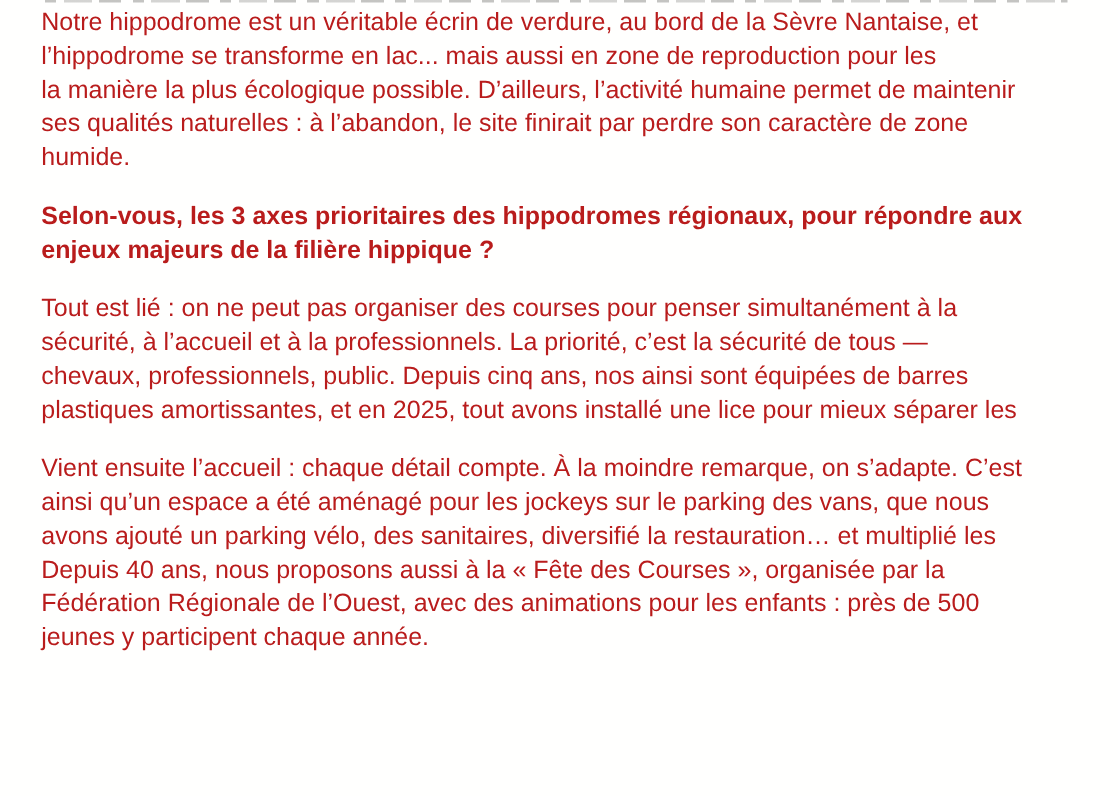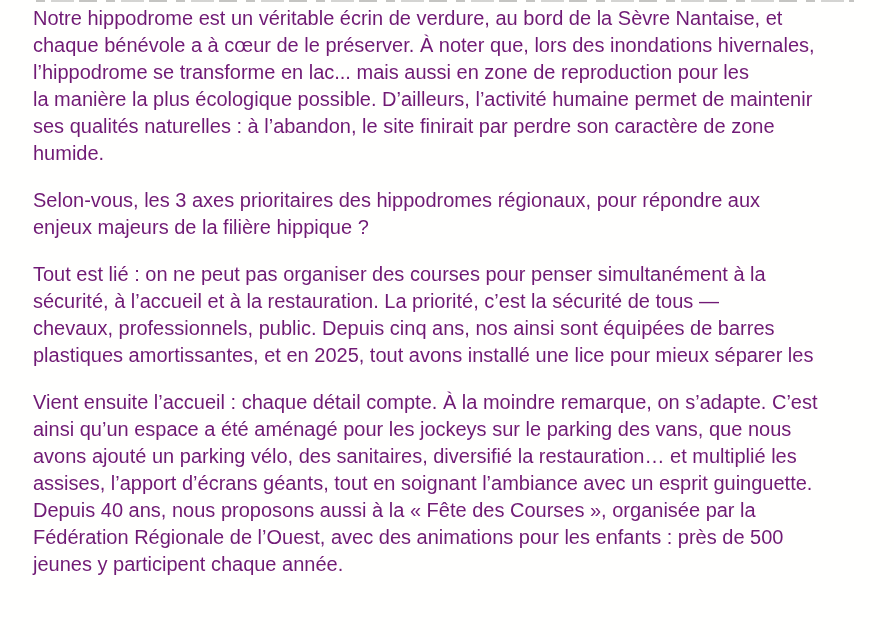--- a/index.html
+++ b/index.html
@@ -12,21 +12,21 @@
     overflow: hidden;
     background: #fffffe;
     font-family: "Liberation Sans", sans-serif;
   }
   .page {
     position: relative;
     box-sizing: border-box;
     width: 894px;
     height: 637px;
     padding: 5px 30px 0 33px;
-    color: #701a75;
+    color: #b91c1c;
     font-size: 20px;
     line-height: 27px;
   }
   
   .clip-strip {
     position: absolute;
     top: 0;
     left: 36px;
     right: 40px;
     height: 2px;
@@ -36,58 +36,56 @@
       rgba(60,60,55,0.22) 15px 38px, rgba(0,0,0,0) 38px 43px,
       rgba(60,60,55,0.30) 43px 61px, rgba(0,0,0,0) 61px 70px
     );
   }
   .para {
     margin: 0 0 20px 0;
     font-weight: normal;
   }
   .heading {
     margin: 4px 0 20px 0;
-    font-weight: normal;
+    font-weight: bold;
   }
   .line {
     display: block;
     white-space: nowrap;
   }
 </style>
 </head>
 <body>
 
 <main class="page">
 
   <div class="clip-strip"></div>
 
   <p class="para">
     <span class="line">Notre hippodrome est un véritable écrin de verdure, au bord de la Sèvre Nantaise, et</span>
-    <span class="line">chaque bénévole a à cœur de le préserver. À noter que, lors des inondations hivernales,</span>
     <span class="line">l’hippodrome se transforme en lac... mais aussi en zone de reproduction pour les</span>
     <span class="line">la manière la plus écologique possible. D’ailleurs, l’activité humaine permet de maintenir</span>
     <span class="line">ses qualités naturelles : à l’abandon, le site finirait par perdre son caractère de zone</span>
     <span class="line">humide.</span>
   </p>
 
   <p class="heading">
     <span class="line">Selon-vous, les 3 axes prioritaires des hippodromes régionaux, pour répondre aux</span>
     <span class="line">enjeux majeurs de la filière hippique ?</span>
   </p>
 
   <p class="para">
     <span class="line">Tout est lié : on ne peut pas organiser des courses pour penser simultanément à la</span>
-    <span class="line">sécurité, à l’accueil et à la restauration. La priorité, c’est la sécurité de tous —</span>
+    <span class="line">sécurité, à l’accueil et à la professionnels. La priorité, c’est la sécurité de tous —</span>
     <span class="line">chevaux, professionnels, public. Depuis cinq ans, nos ainsi sont équipées de barres</span>
     <span class="line">plastiques amortissantes, et en 2025, tout avons installé une lice pour mieux séparer les</span>
   </p>
 
   <p class="para">
     <span class="line">Vient ensuite l’accueil : chaque détail compte. À la moindre remarque, on s’adapte. C’est</span>
     <span class="line">ainsi qu’un espace a été aménagé pour les jockeys sur le parking des vans, que nous</span>
     <span class="line">avons ajouté un parking vélo, des sanitaires, diversifié la restauration… et multiplié les</span>
-    <span class="line">assises, l’apport d’écrans géants, tout en soignant l’ambiance avec un esprit guinguette.</span>
     <span class="line">Depuis 40 ans, nous proposons aussi à la « Fête des Courses », organisée par la</span>
     <span class="line">Fédération Régionale de l’Ouest, avec des animations pour les enfants : près de 500</span>
     <span class="line">jeunes y participent chaque année.</span>
   </p>
 
 </main>
 
 </body></html>

